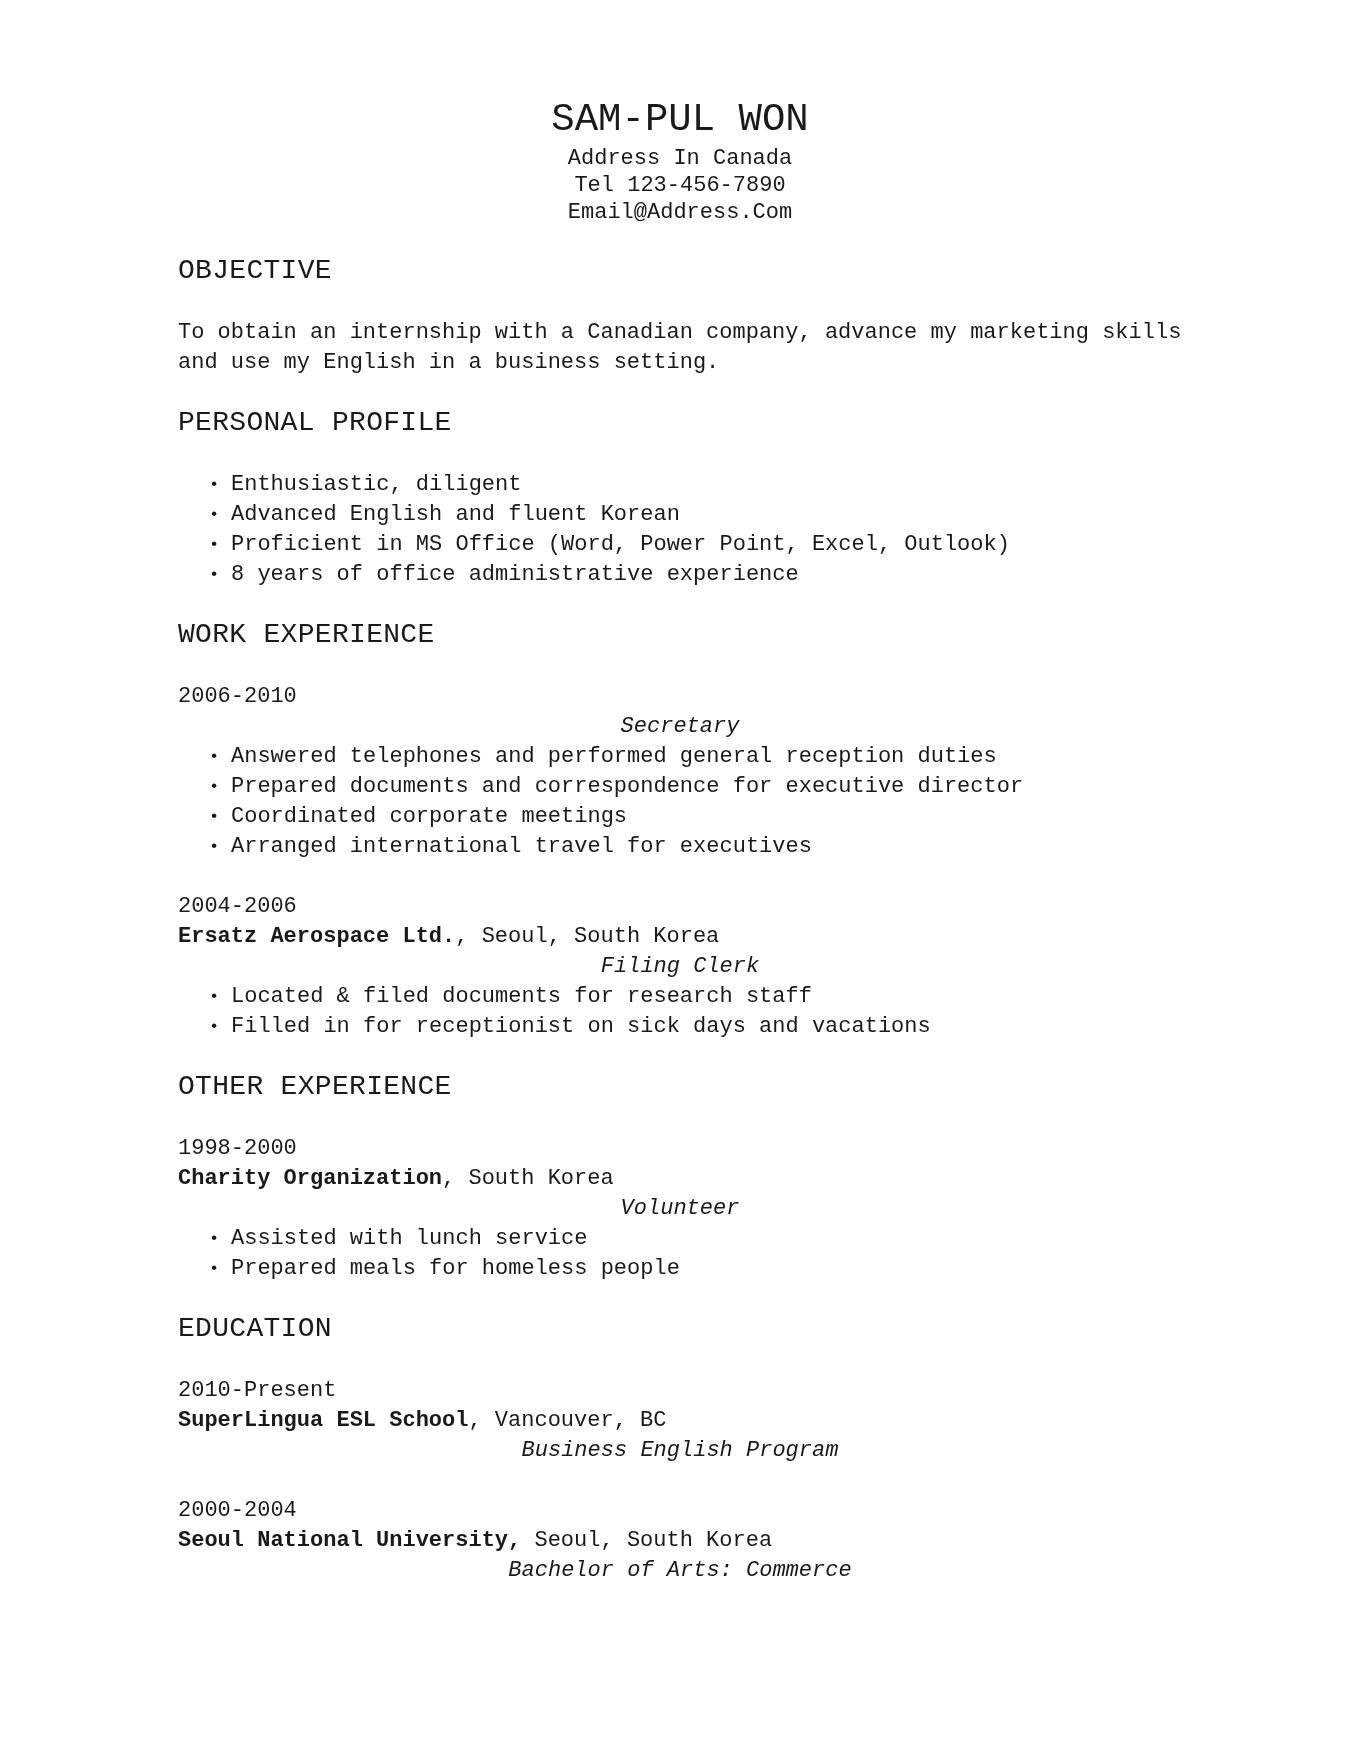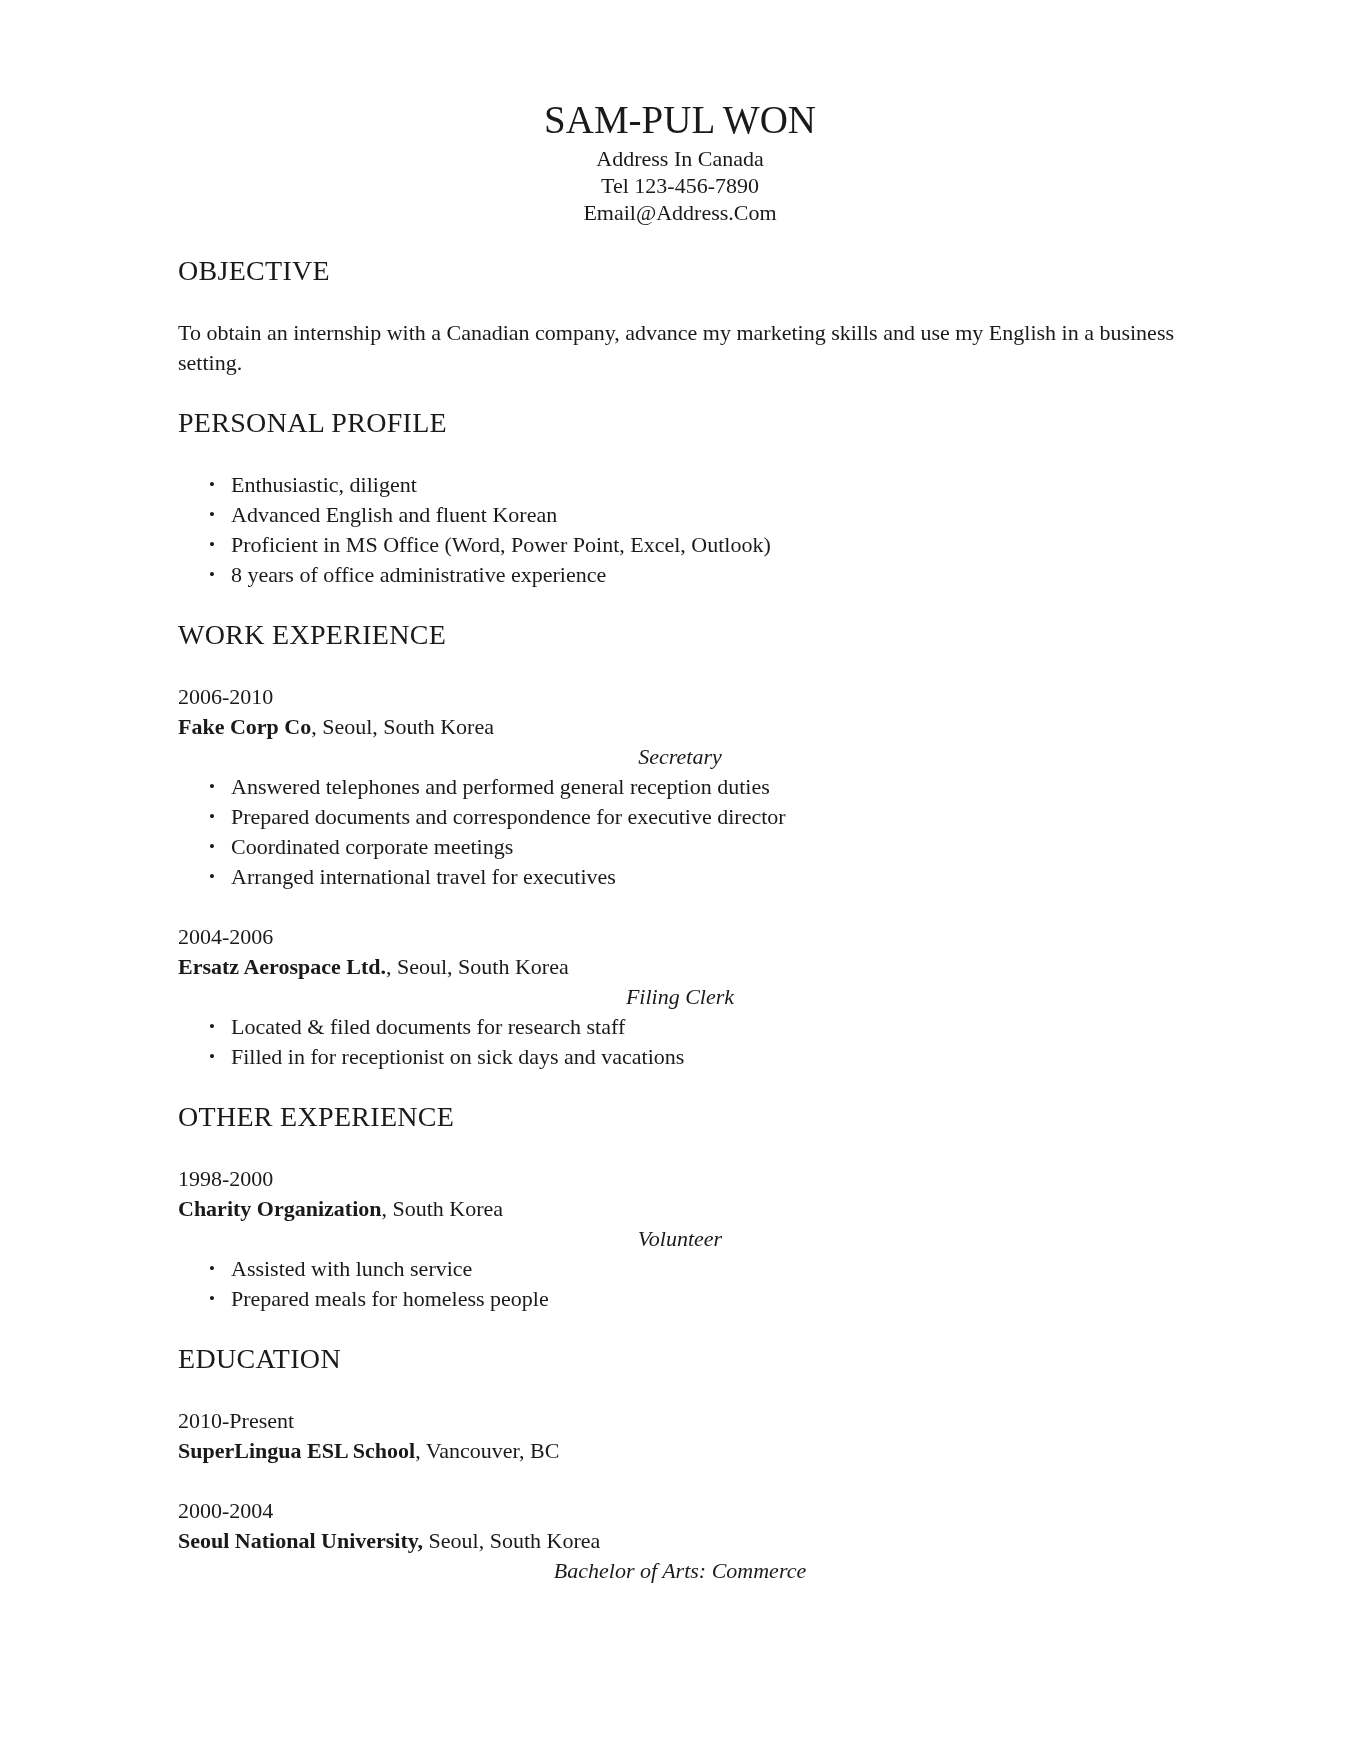--- a/index.html
+++ b/index.html
@@ -8,21 +8,21 @@
     background: #ffffff;
   }
   .page {
     position: relative;
     width: 1360px;
     height: 1760px;
     box-sizing: border-box;
     padding: 98px 178px 0 178px;
     background: #ffffff;
     color: #1a1a1a;
-    font-family: Liberation Serif, serif;
+    font-family: Liberation Mono, monospace;
     font-size: 22px;
     line-height: 30px;
     overflow: hidden;
   }
   .doc-header { text-align: center; }
   .doc-title {
     font-size: 39px;
     line-height: 44px;
     font-weight: 400;
     margin: 0 0 3px 0;
@@ -95,21 +95,20 @@
         <span>8 years of office administrative experience</span>
       </div>
     </div>
   </div>
 
   <div class="section">
     <div class="section-heading">WORK EXPERIENCE</div>
 
     <div class="entry">
       <div class="entry-dates">2006-2010</div>
-      <div><span class="org">Fake Corp Co</span><span>, Seoul, South Korea</span></div>
       <div class="role">Secretary</div>
       <div class="bullet-list">
         <div class="bullet-row">
           <span class="bullet-glyph">•</span>
           <span>Answered telephones and performed general reception duties</span>
         </div>
         <div class="bullet-row">
           <span class="bullet-glyph">•</span>
           <span>Prepared documents and correspondence for executive director</span>
         </div>
@@ -160,20 +159,21 @@
       </div>
     </div>
   </div>
 
   <div class="section">
     <div class="section-heading">EDUCATION</div>
 
     <div class="entry">
       <div class="entry-dates">2010-Present</div>
       <div><span class="org">SuperLingua ESL School</span><span>, Vancouver, BC</span></div>
+      <div class="role">Business English Program</div>
     </div>
 
     <div class="entry">
       <div class="entry-dates">2000-2004</div>
       <div><span class="org">Seoul National University,</span><span> Seoul, South Korea</span></div>
       <div class="role">Bachelor of Arts: Commerce</div>
     </div>
   </div>
 
 </div>

